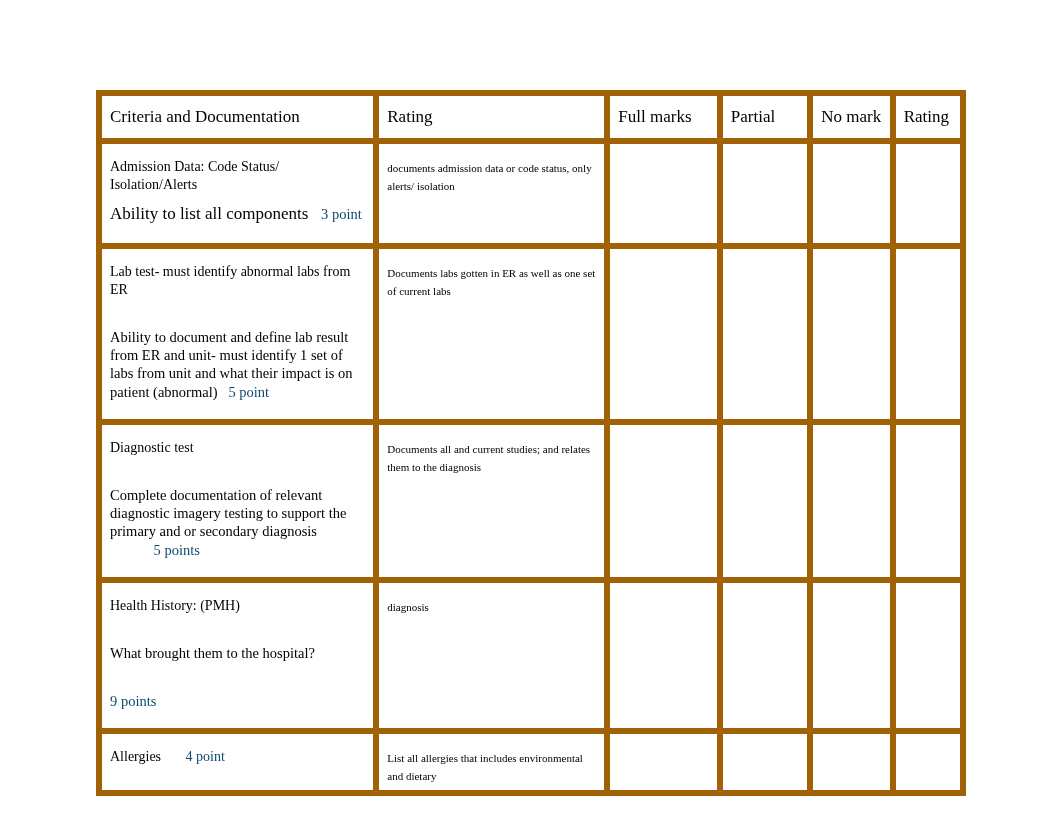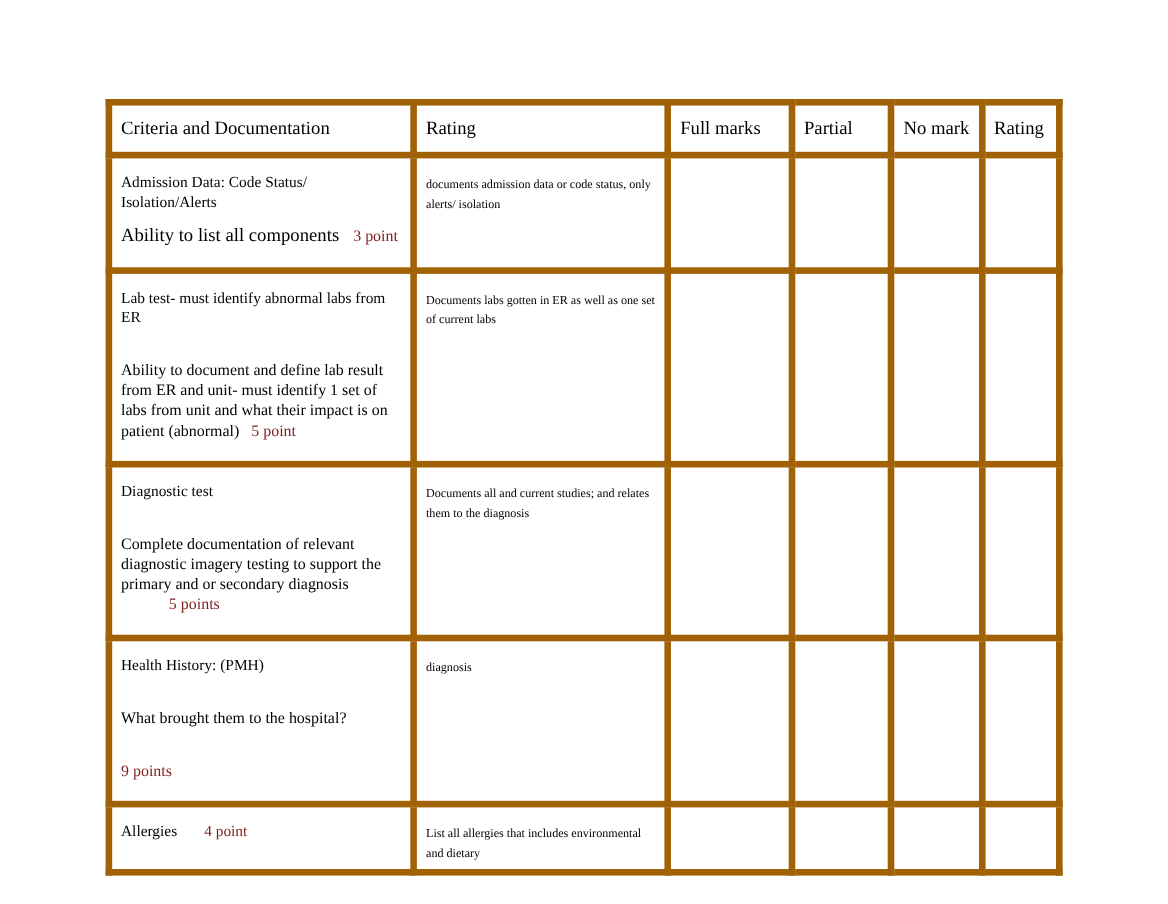--- a/index.html
+++ b/index.html
@@ -51,21 +51,21 @@
   }
   .criteria-big {
     font-size: 17px;
     line-height: 1.3;
     margin: 10px 0 0 0;
   }
   .rating-text {
     font-size: 11px;
     line-height: 1.3;
   }
-  .pts { color: #7f1d1d; }
+  .pts { color: #0c4a6e; }
   .mt18 { margin-top: 30px; }
   .row-pad-top td { padding-top: 14px; }
   .row-tall td { padding-bottom: 18px; }
   .rating-cell { padding-top: 14px; }
   .rating-cell-mid { padding-top: 70px; }
 </style>
 </head>
 <body>
 
 <div class="page">

